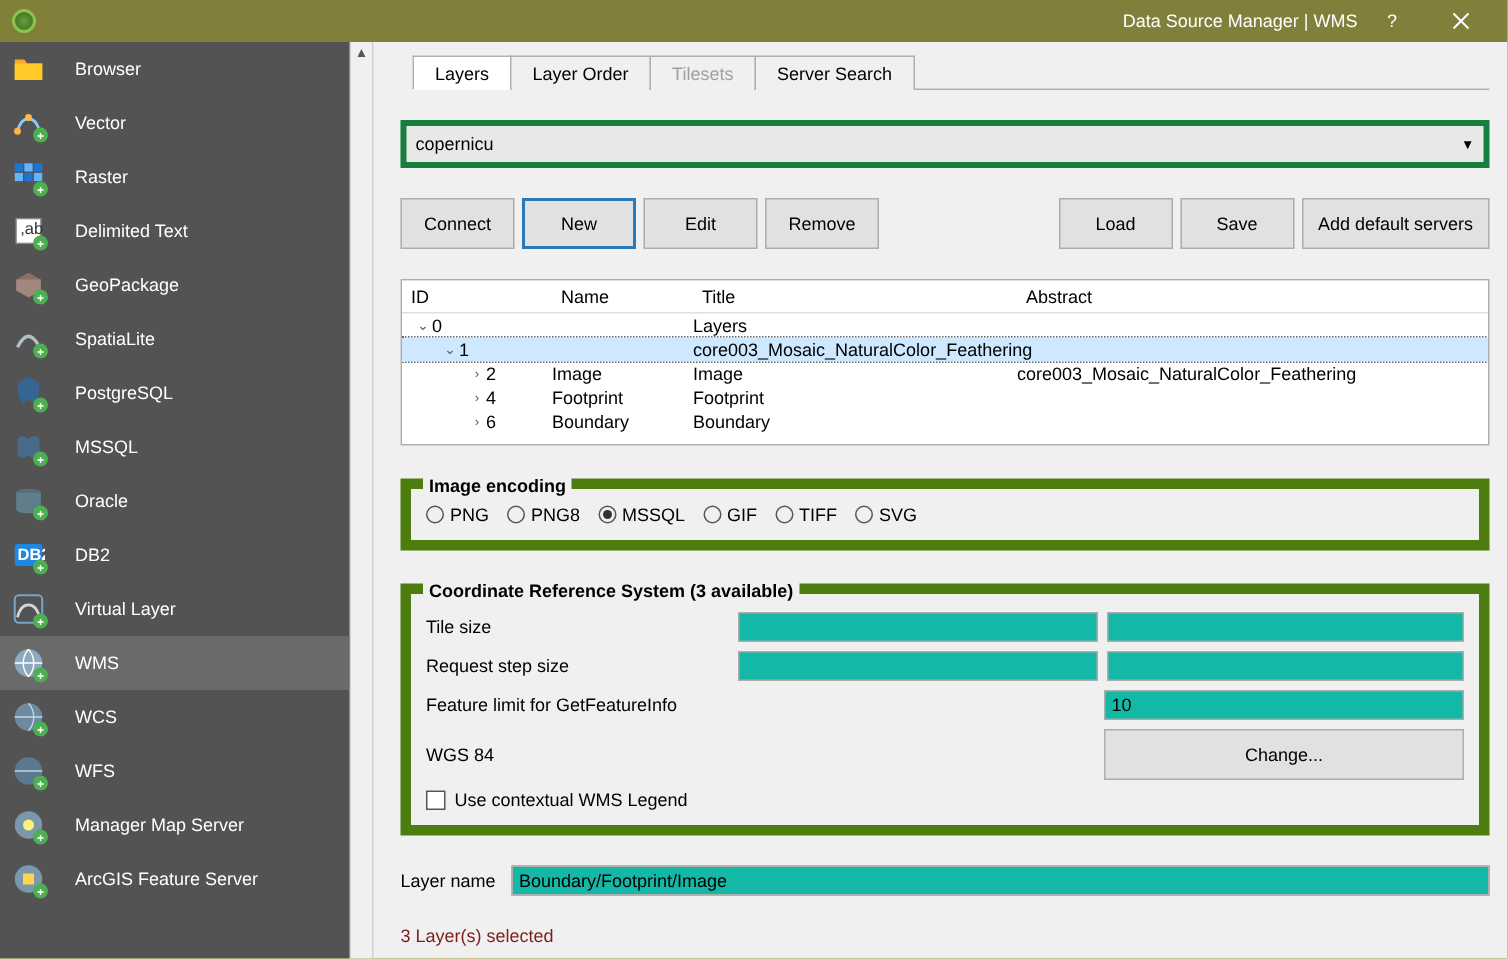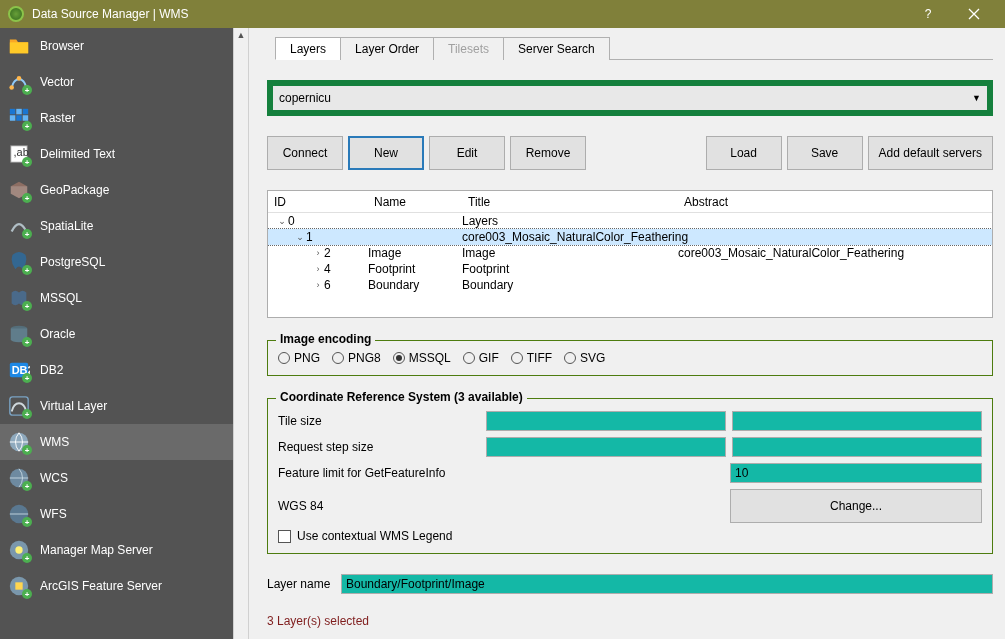--- a/index.html
+++ b/index.html
@@ -1,35 +1,35 @@
 <!DOCTYPE html>
 <html><head>
 <meta charset="utf-8">
 <style>
   * { box-sizing: border-box; font-family: "Segoe UI", Tahoma, sans-serif; font-size: 12px; }
   body { margin:0; background:#808000; width:1005px; height:639px; position:relative; overflow:hidden;}
   .titlebar { background:#80803a; height:28px; display:flex; align-items:center; color:#fff; padding:0 8px;}
   .titlebar .logo { width:16px; height:16px; border-radius:50%; border:2px solid #8bc34a; margin-right:8px; background:radial-gradient(circle,#689f38,#33691e);}
-  .titlebar .title { flex:1; }
+  .titlebar .title { flex:1;text-align:right; }
   .titlebar .winbtn { width:46px; height:100%; display:flex; align-items:center; justify-content:center; color:#fff;}
   .main { display:flex; height:calc(100% - 28px);}
   .sidebar { width:233px; background:#535353; overflow-y:auto; position:relative;}
-  .sidebar-item { height:36px; display:flex; align-items:center; color:#fff; padding:0 8px; gap:10px; cursor:pointer;}
+  .sidebar-item { height:36px; display:flex; align-items:center; color:#fff; padding:0 8px; gap:20px; cursor:pointer;}
   .sidebar-item.selected { background:#6a6a6a;}
   .sidebar-item .sicon { width:22px; height:22px; display:flex; align-items:center; justify-content:center; position:relative;}
   .sidebar-item .sicon .plus { position:absolute; bottom:-2px; right:-2px; width:10px; height:10px; background:#4caf50; border-radius:50%; display:flex; align-items:center; justify-content:center; font-size:8px; color:#fff; font-weight:bold;}
   .content-wrap { flex:1; background:#f0f0f0; display:flex;}
   .scroll-stub { width:16px; background:#f0f0f0; border-left:1px solid #d0d0d0; border-right:1px solid #d0d0d0; display:flex; align-items:flex-start; justify-content:center; padding-top:2px;}
   .scroll-stub .arr { font-size:9px; color:#555;}
   .content { flex:1; padding:8px 12px 8px 18px; display:flex; flex-direction:column; gap:20px; overflow:hidden;}
   .tabs { display:flex; height:24px; border-bottom:1px solid #b0b0b0; margin-left:8px;}
   .tab { padding:4px 14px; border:1px solid #b0b0b0; border-bottom:none; background:#f0f0f0; margin-right:-1px; cursor:pointer; position:relative; top:1px;}
   .tab.active { background:#fff; border-bottom:1px solid #fff;}
   .tab.disabled { color:#a0a0a0;}
-  .combo { width:100%; height:22px; background:#e8e8e8; border:6px solid #15803d; display:flex; align-items:center; padding:12px 6px; justify-content:space-between;}
+  .combo { width:100%; height:22px; background:#e8e8e8; border:4px solid #15803d; display:flex; align-items:center; padding:12px 6px; justify-content:space-between;}
   .combo .tri { font-size:9px;}
   .btnrow { display:flex; gap:5px; align-items:center;}
   .btn { height:34px; min-width:76px; background:#e1e1e1; border:1px solid #adadad; display:flex; align-items:center; justify-content:center; cursor:pointer; padding:0 10px;}
   .btn.highlight { border:2px solid #2a7ab9; background:#e1e1e1;}
   .spacer { flex:1;}
   .treebox { border:1px solid #adadad; background:#fff; height:128px; overflow:auto;}
   .tree-header { display:flex; border-bottom:1px solid #e0e0e0; height:22px; align-items:center; background:#fff;}
   .th { padding:0 6px; color:#000;}
   .th-id { width:100px;}
   .th-name { width:94px;}
@@ -37,21 +37,21 @@
   .th-abs { flex:1;}
   .tree-body {}
   .trow { display:flex; height:16px; align-items:center;}
   .trow.sel { background:#cde8ff; outline:1px dotted #666;}
   .tcell-id { width:100px; display:flex; align-items:center;}
   .tcell-name { width:94px;}
   .tcell-title { width:216px;}
   .tcell-abs { flex:1;}
   .exp { width:12px; display:inline-flex; justify-content:center; font-size:9px; color:#555;}
   .ind { display:inline-block;}
-  .group { border:1px solid #4d7c0f; padding:6px 10px 10px; position:relative; margin-top:2px;}
+  .group { border:7px solid #4d7c0f; padding:6px 10px 10px; position:relative; margin-top:2px;}
   .group .gtitle { position:absolute; top:-9px; left:8px; background:#f0f0f0; padding:0 4px; font-weight:bold;}
   .radios { display:flex; gap:2px; align-items:center; margin-top:4px;}
   .radio { display:flex; align-items:center; gap:4px; margin-right:10px;}
   .radio .circ { width:12px; height:12px; border:1px solid #555; border-radius:50%; display:flex; align-items:center; justify-content:center;}
   .radio .circ .dot { width:6px; height:6px; background:#333; border-radius:50%;}
   .formrow { display:flex; align-items:center; margin-top:6px; gap:6px;}
   .formrow .lbl { width:202px;}
   .txt { height:20px; border:1px solid #adadad; background:#14b8a6; flex:1; padding:0 4px;}
   .check { display:flex; align-items:center; gap:6px; margin-top:6px;}
   .check .cb { width:13px; height:13px; border:1px solid #555; background:#fff;}

